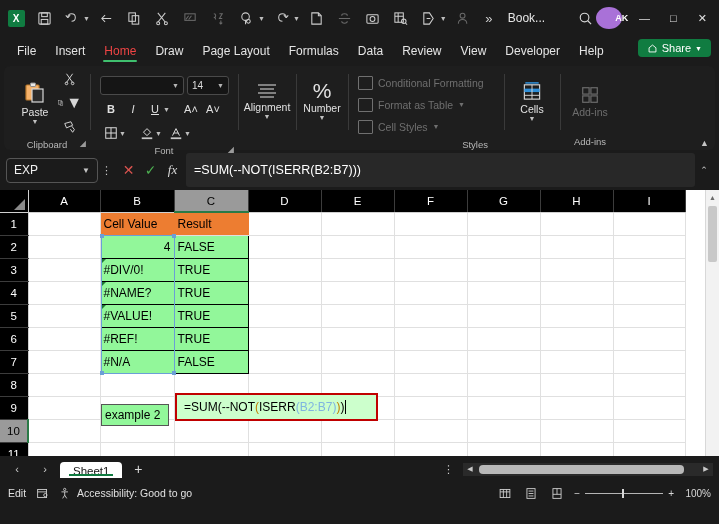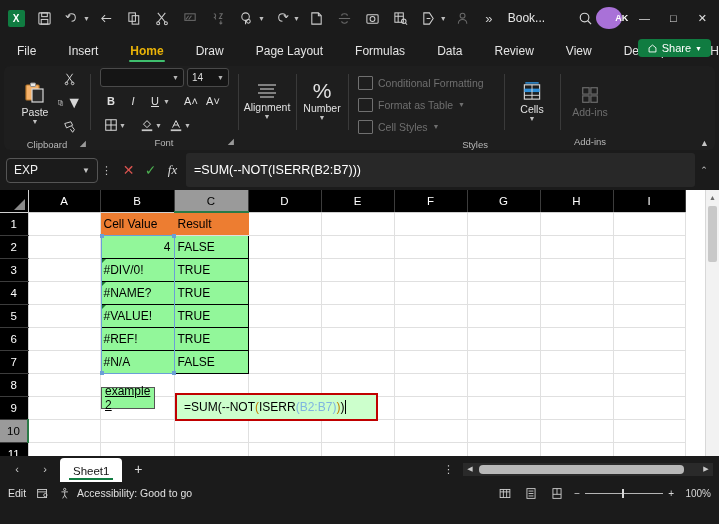--- a/index.html
+++ b/index.html
@@ -44,29 +44,29 @@
   }
   .wbtn {
     width: 42px; height: 36px; display: flex;
     align-items: center; justify-content: center;
     color: #e0e0e0; font-size: 11px;
   }
 
   
   .menubar {
     height: 28px; background: #1b1b1b; display: flex;
-    align-items: center; padding-left: 8px; gap: 14px;
+    align-items: center; padding-left: 8px; gap: 1px;
     position: relative;
     text-align: center;
   }
   .mtab {
     font-size: 12px; color: #e4e4e4; padding: 4px 9px 3px 9px;
     border-radius: 3px; position: relative; white-space: nowrap;
   }
-  .mtab.active { color: #eab308; font-weight: 700; }
+  .mtab.active { color: #ef4444; font-weight: 400; }
   .mtab.active::after {
     content: ""; position: absolute; left: 8px; right: 8px;
     bottom: -1px; height: 2px; background: #3fbf6e; border-radius: 2px;
   }
   .share {
     position: absolute; right: 8px; top: 3px;
     background: #107c41; color: #fff; font-size: 11px;
     padding: 3px 9px; border-radius: 4px;
     display: flex; align-items: center; gap: 4px;
   }
@@ -100,21 +100,21 @@
   .bigbtn .cv { font-size: 7px; color: #c0c0c0; line-height: 6px; }
   .bigbtn.dis { color: #6d6d6d; }
 
   .smcol { display: flex; flex-direction: column; gap: 3px; }
   .smbtn { width: 24px; height: 21px; display: flex; align-items: center; justify-content: center; color: #d6d6d6; }
 
   .fontrow { display: flex; flex-direction: column; gap: 4px; padding-left: 2px; }
   .fcombo {
     height: 19px; background: #151515; border: 1px solid #4a4a4a;
     border-radius: 3px; display: flex; align-items: center;
-    padding: 6px 4px; font-size: 10px; color: #ddd;
+    padding: 6px 4px; font-size: 10px; color: #ddd; margin-top: 8px;
   }
   .fcombo .cv2 { margin-left: auto; font-size: 7px; color: #b5b5b5; }
   .fbtn {
     width: 22px; height: 20px; display: flex; align-items: center;
     justify-content: center; color: #e0e0e0; font-size: 11px;
   }
   .vdiv { width: 1px; background: #3a3a3a; margin: 2px 3px; }
 
   .styleitem {
     display: flex; align-items: center; gap: 5px;
@@ -233,21 +233,21 @@
 
   
   .sheetbar {
     height: 26px; background: #1b1b1b; display: flex;
     align-items: center; padding-left: 4px; gap: 2px;
   }
   .navbtn { width: 26px; height: 22px; display:flex; align-items:center; justify-content:center; color:#c9c9c9; font-size: 11px; }
   .stab {
     background: #ffffff; color: #141414; font-size: 11.5px;
     padding: 3px 13px 2px 13px; border-radius: 4px 4px 0 0;
-    position: relative; height: 24px; display: flex;
+    position: relative; height: 16px; display: flex;
     align-items: center; margin-top: 2px;
   }
   .stab::after {
     content: ""; position: absolute; left: 9px; right: 9px;
     bottom: 2px; height: 2px; background: #107c41;
   }
   .addsheet { width: 28px; color: #dcdcdc; font-size: 14px; display:flex; align-items:center; justify-content:center; }
   .hdots { margin-left: auto; color: #cfcfcf; font-size: 11px; padding: 0 7px; }
   .hscroll {
     width: 250px; height: 13px; background: #2a2a2a;
@@ -761,21 +761,21 @@
 
   <div class="refbox" style="left:101px; top:45px; width:74px; height:139px;">
     <span class="h tl"></span>
       <span class="h tr"></span>
       <span class="h bl"></span>
       <span class="h br"></span>
   </div>
 
   <div class="greenext" style="left:322px; top:206px; width:18px; height:22px;"></div>
 
-  <div class="b10cell" style="left:101px; top:197px; width:54px; height:22px;text-decoration:underline;">example 2</div>
+  <div class="b10cell" style="left:101px; top:214px; width:68px; height:22px;">example 2</div>
 
   <div class="editcell" style="left:175px; top:203px; width:203px; height:28px;">
     <span class="tok-b">=SUM(</span>
       <span class="tok-b">--NOT</span>
       <span class="tok-y">(</span>
       <span class="tok-b">ISERR</span>
       <span class="tok-blue">(</span>
       <span class="tok-blue">B2:B7</span>
       <span class="tok-blue">)</span>
       <span class="tok-y">)</span>

